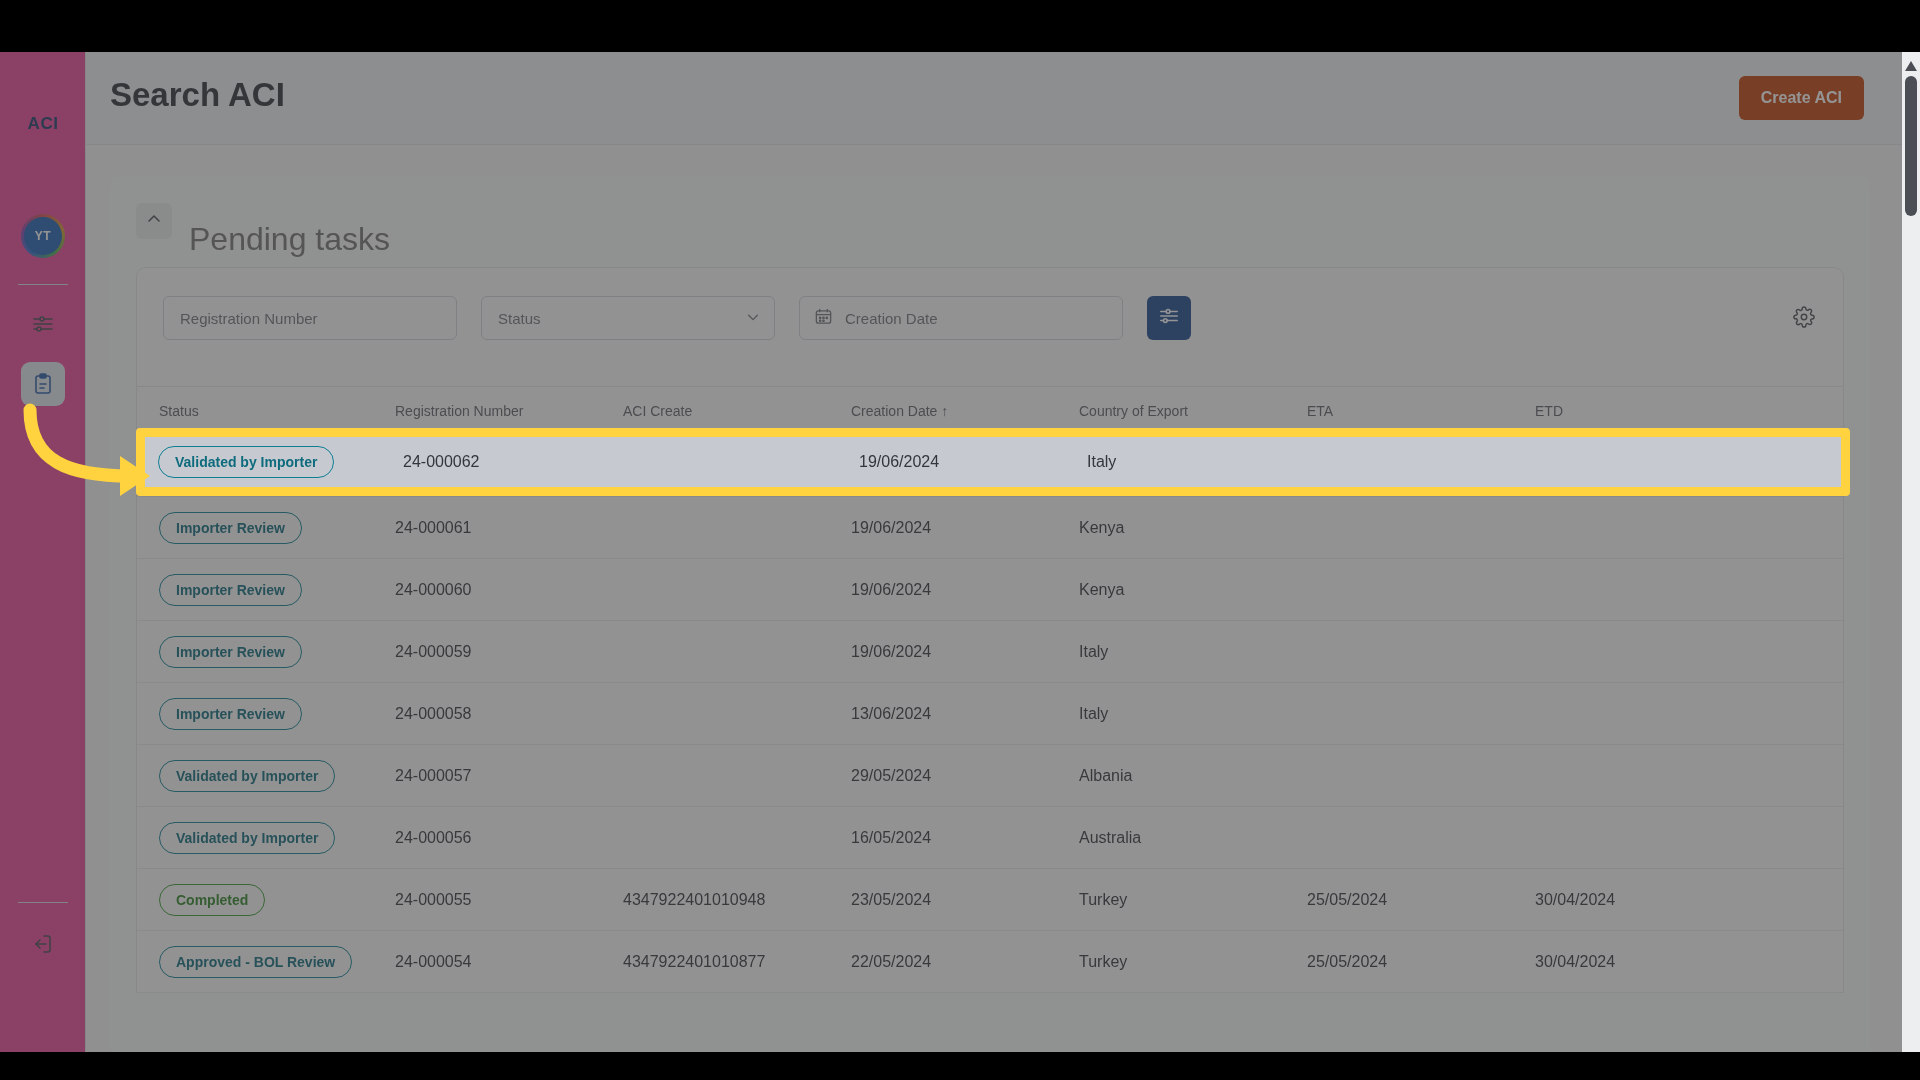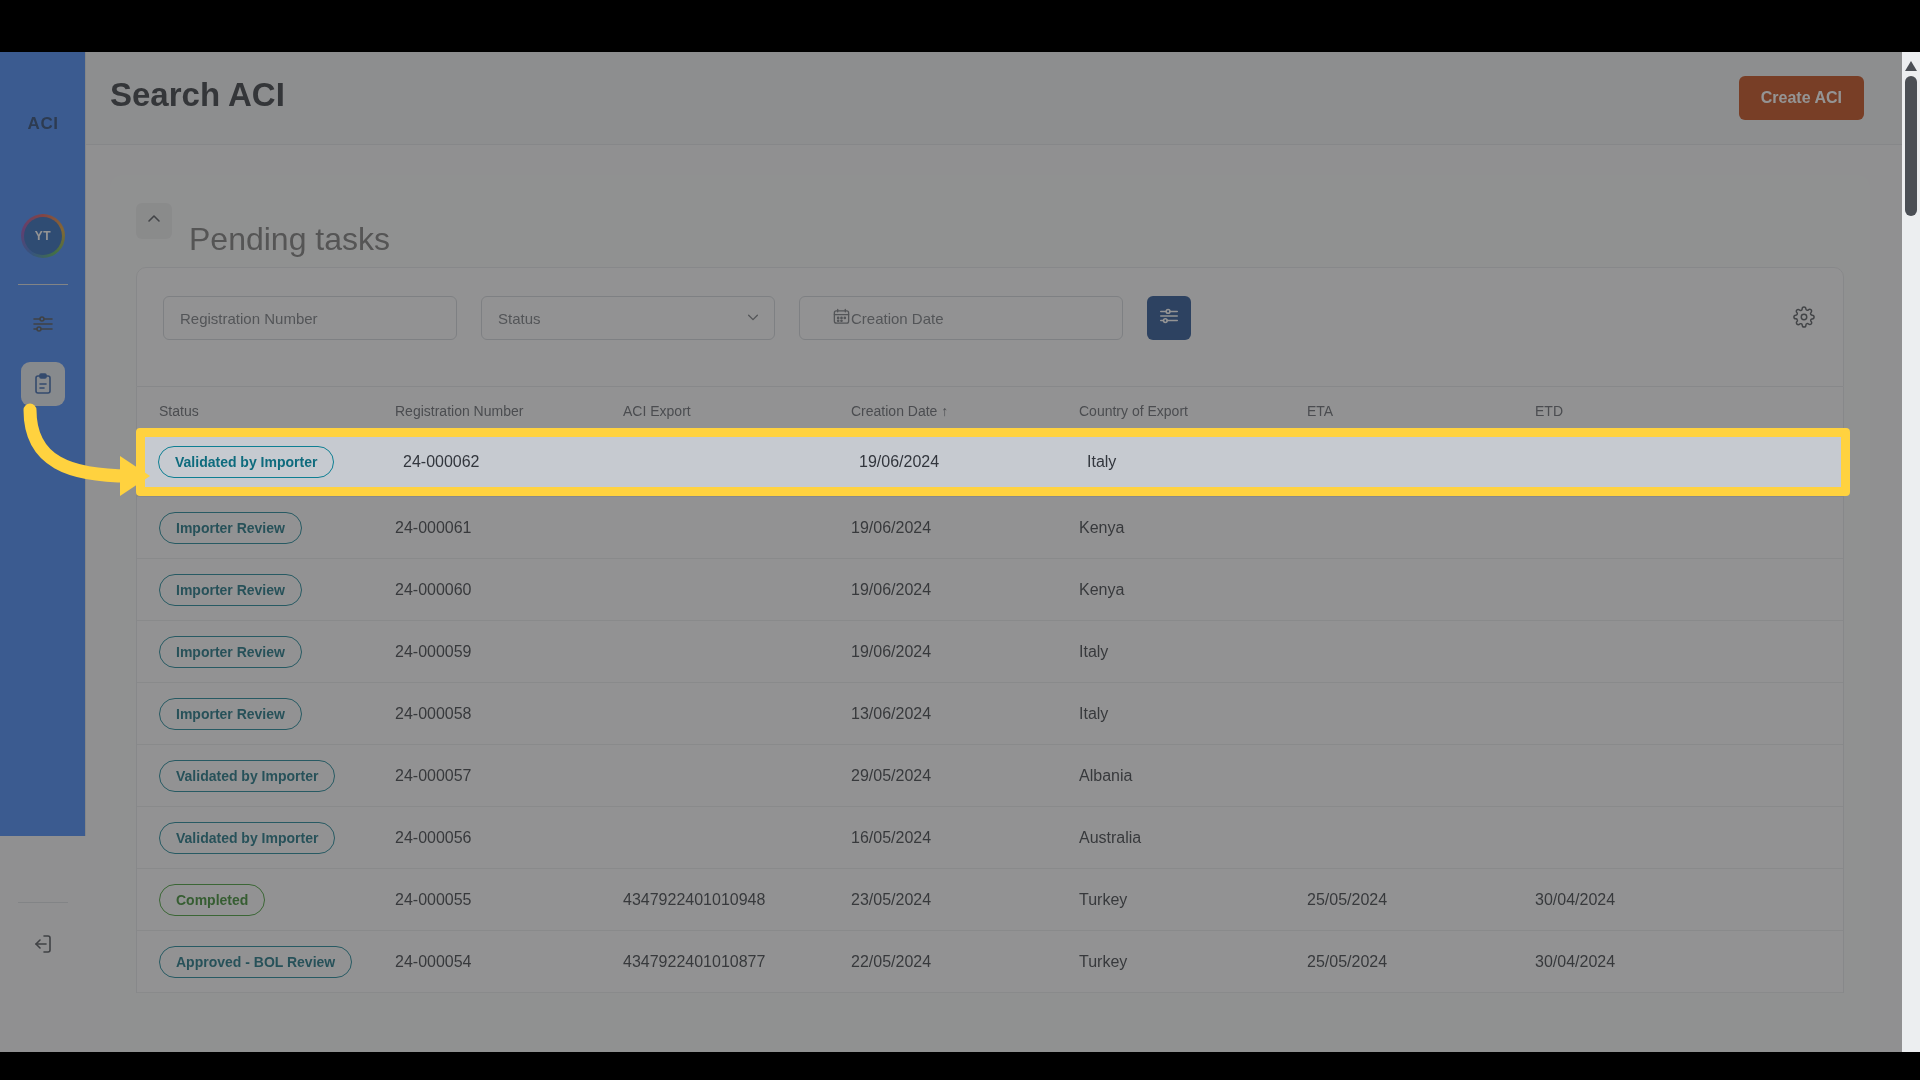--- a/index.html
+++ b/index.html
@@ -27,22 +27,22 @@
     position: absolute; left: 0; top: 52px;
     width: 1920px; height: 1000px;
     background: rgba(60,60,60,0.55);
     pointer-events: none;
     z-index: 40;
   }
 
   
   #sidebar {
     position: absolute; left: 0; top: 0;
-    width: 86px; height: 784px;
-    background: #3b82f6;
+    width: 86px; height: 1000px;
+    background: #ec4899;
     border-right: 1px solid #dcdfe4;
     z-index: 5;
   }
   #brand {
     position: absolute; top: 62px; left: 0; width: 86px;
     text-align: center;
     font-size: 17px; font-weight: bold; color: #1b3a6b;
     letter-spacing: .5px;
   }
   .side-btn {
@@ -132,21 +132,21 @@
     position: absolute; top: 28px;
     height: 44px;
     background: #fbfbfc;
     border: 1px solid #cfd3d9;
     border-radius: 6px;
     display: flex; align-items: center;
     font-size: 15px; color: #6f737a;
   }
   #f-reg { left: 26px; width: 294px; padding-left: 16px; }
   #f-status { left: 344px; width: 294px; padding-left: 16px; justify-content: space-between; padding-right: 14px; }
-  #f-date { left: 662px; width: 324px; padding-left: 32px; }
+  #f-date { left: 662px; width: 324px; padding-left: 14px; gap: 12px; }
   #filter-toggle {
     position: absolute; left: 1010px; top: 28px;
     width: 44px; height: 44px;
     background: #1b4a8f; border-radius: 6px;
     display: flex; align-items: center; justify-content: center;
   }
   #col-settings {
     position: absolute; right: 26px; top: 38px;
     width: 26px; height: 26px;
     display: flex; align-items: center; justify-content: center;
@@ -363,21 +363,21 @@
               <path d="M19.4 15a1.6 1.6 0 0 0 .33 1.8l.06.06a2 2 0 1 1-2.83 2.83l-.06-.06a1.6 1.6 0 0 0-1.8-.33 1.6 1.6 0 0 0-1 1.46V21a2 2 0 1 1-4 0v-.09A1.6 1.6 0 0 0 9 19.4a1.6 1.6 0 0 0-1.8.33l-.06.06a2 2 0 1 1-2.83-2.83l.06-.06A1.6 1.6 0 0 0 4.7 15a1.6 1.6 0 0 0-1.46-1H3a2 2 0 1 1 0-4h.09A1.6 1.6 0 0 0 4.6 9a1.6 1.6 0 0 0-.33-1.8l-.06-.06a2 2 0 1 1 2.83-2.83l.06.06A1.6 1.6 0 0 0 9 4.7h.08A1.6 1.6 0 0 0 10 3.24V3a2 2 0 1 1 4 0v.09a1.6 1.6 0 0 0 1 1.46 1.6 1.6 0 0 0 1.8-.33l.06-.06a2 2 0 1 1 2.83 2.83l-.06.06A1.6 1.6 0 0 0 19.3 9v.08a1.6 1.6 0 0 0 1.46 1H21a2 2 0 1 1 0 4h-.09a1.6 1.6 0 0 0-1.46 1z"></path>
             </svg>
           </span>
         </div>
       </div>
 
       <div id="table">
         <div id="thead">
           <div class="c-status">Status</div>
           <div class="c-reg">Registration Number</div>
-          <div class="c-aci">ACI Export</div>
+          <div class="c-aci">ACI Create</div>
           <div class="c-date">Creation Date ↑</div>
           <div class="c-country">Country of Export</div>
           <div class="c-eta">ETA</div>
           <div class="c-etd">ETD</div>
         </div>
         <div id="tbody">
             <div class="trow" style="background: rgb(198, 202, 208);">
               <div class="c-status"><span class="badge">Validated by Importer</span></div>
               <div class="c-reg">24-000062</div>
               <div class="c-aci"></div>

